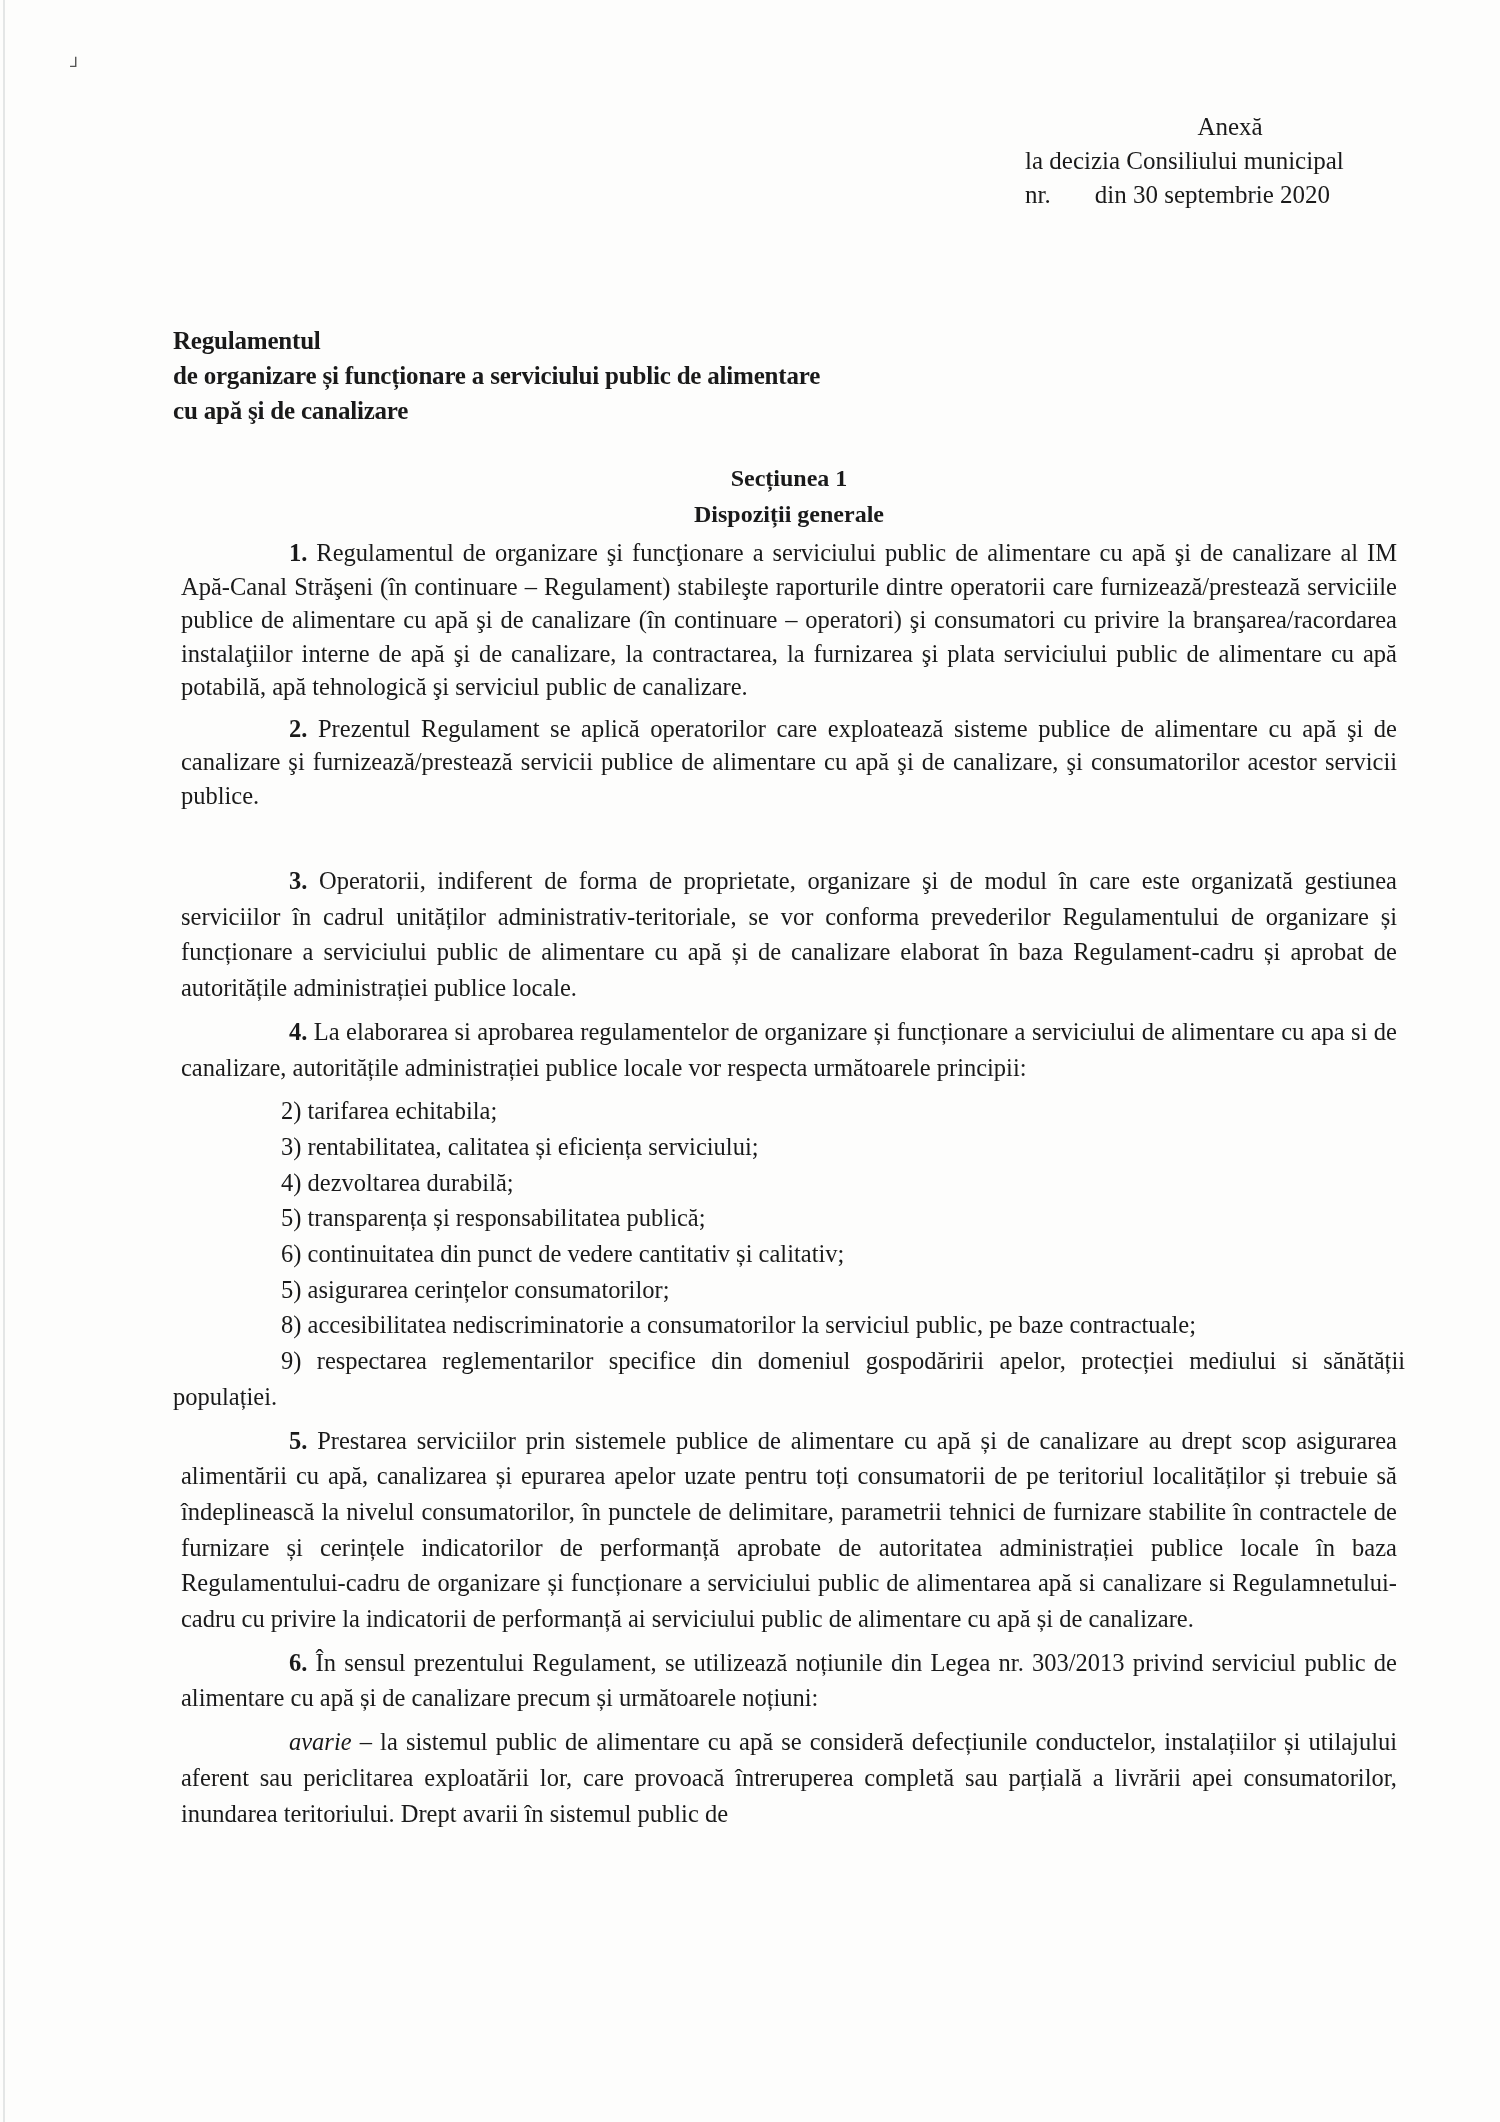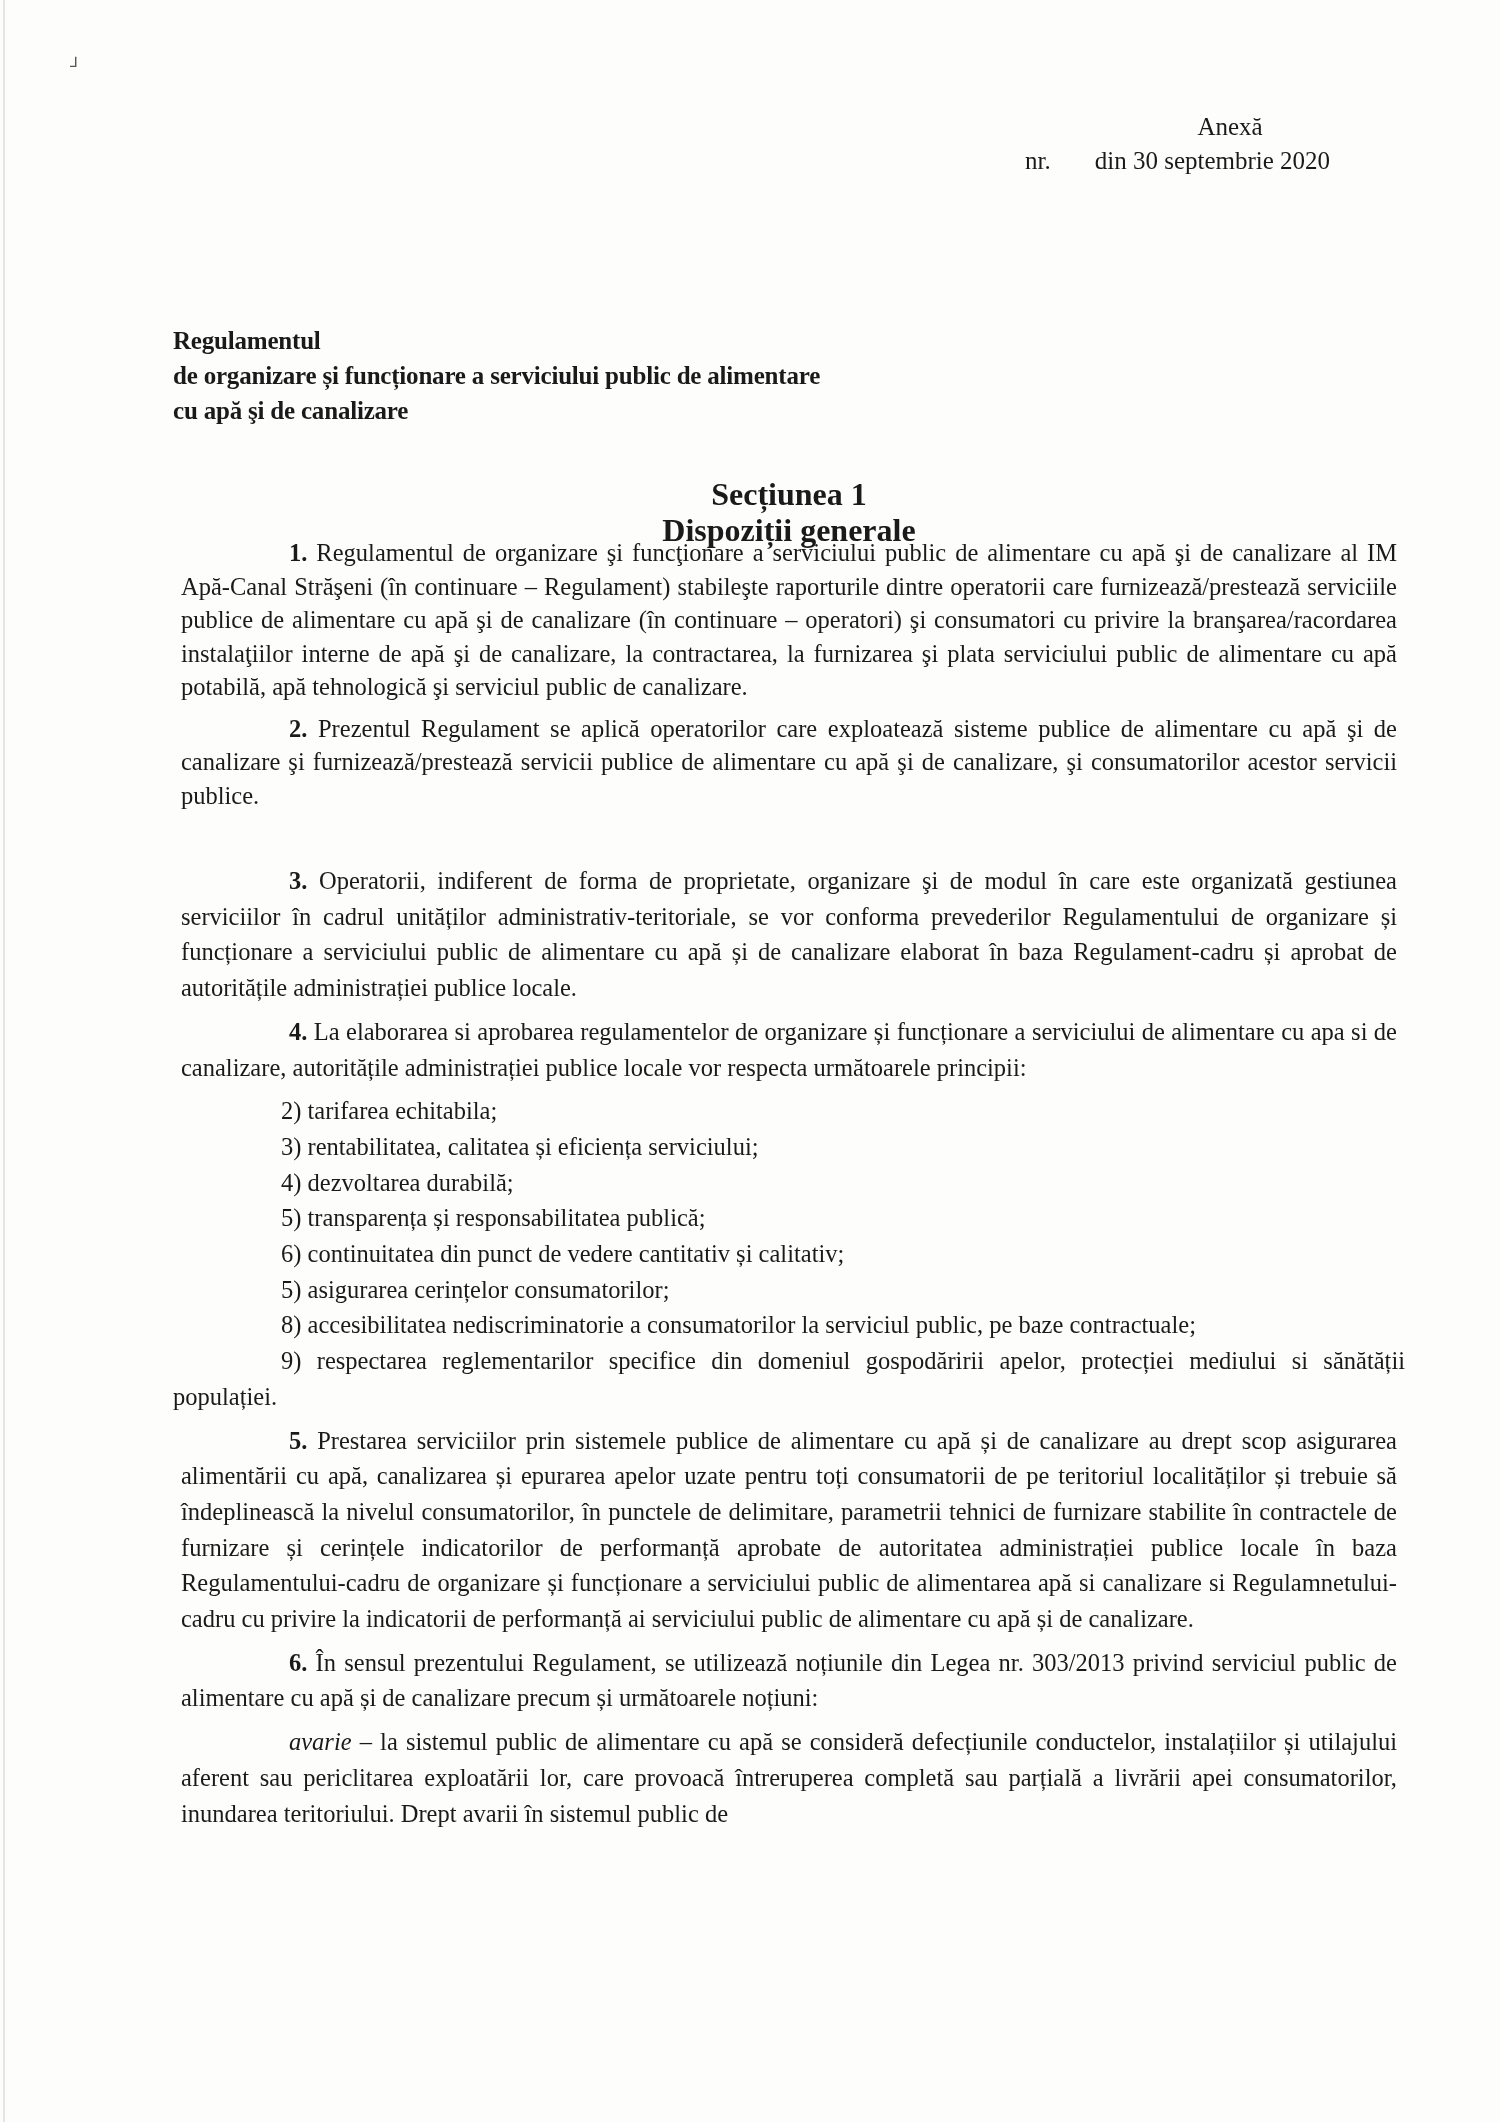--- a/index.html
+++ b/index.html
@@ -13,39 +13,40 @@
   .left-edge { position: absolute; left: 3px; top: 0; width: 2px; height: 2122px; background: #e4e6e6; }
   .mark { position: absolute; left: 70px; top: 54px; font-size: 14px; color: #555; }
   .annex { position: absolute; left: 1025px; top: 110px; width: 380px; font-size: 25px; line-height: 34px; }
   .annex .center { text-align: center; display: block; margin-left: 30px; }
   .annex .line { display: block; }
   .annex .nr-gap { display: inline-block; width: 44px; }
   .title { position: absolute; left: 173px; width: 1232px; top: 323px; text-align: left;
            font-weight: bold; font-size: 25px; line-height: 35px; letter-spacing: -0.2px; }
   .title span { display: block; }
   .section { position: absolute; left: 173px; width: 1232px; top: 460px; text-align: center;
-             font-weight: bold; font-size: 32px; line-height: 36px; margin-top: 16px; }
+             font-weight: bold; font-size: 24px; line-height: 36px; }
   .section span { display: block; }
   .body { position: absolute; left: 173px; width: 1232px; font-size: 24.5px; text-align: justify; }
   .p { margin: 8px; text-indent: 108px; text-align: justify; }
   .p .num { font-weight: bold; }
   .li { margin: 0; padding-left: 108px; }
   .li.wrap { padding-left: 0; text-indent: 108px; }
   .b1 { top: 528px; line-height: 33.5px; }
   em.term { font-style: italic; }
 </style>
 </head>
 <body>
 
 <div class="page">
   <div class="left-edge"></div>
   <div class="mark">⅃</div>
 
   <div class="annex">
     <span class="center">Anexă</span>
+    <span class="line">la decizia Consiliului municipal</span>
     <span class="line">
       <span>nr.</span><span class="nr-gap"></span><span>din  30 septembrie  2020</span>
     </span>
   </div>
 
   <div class="title">
     <span>Regulamentul</span>
     <span>de organizare și funcționare a serviciului public de alimentare</span>
     <span>cu apă şi de canalizare</span>
   </div>

